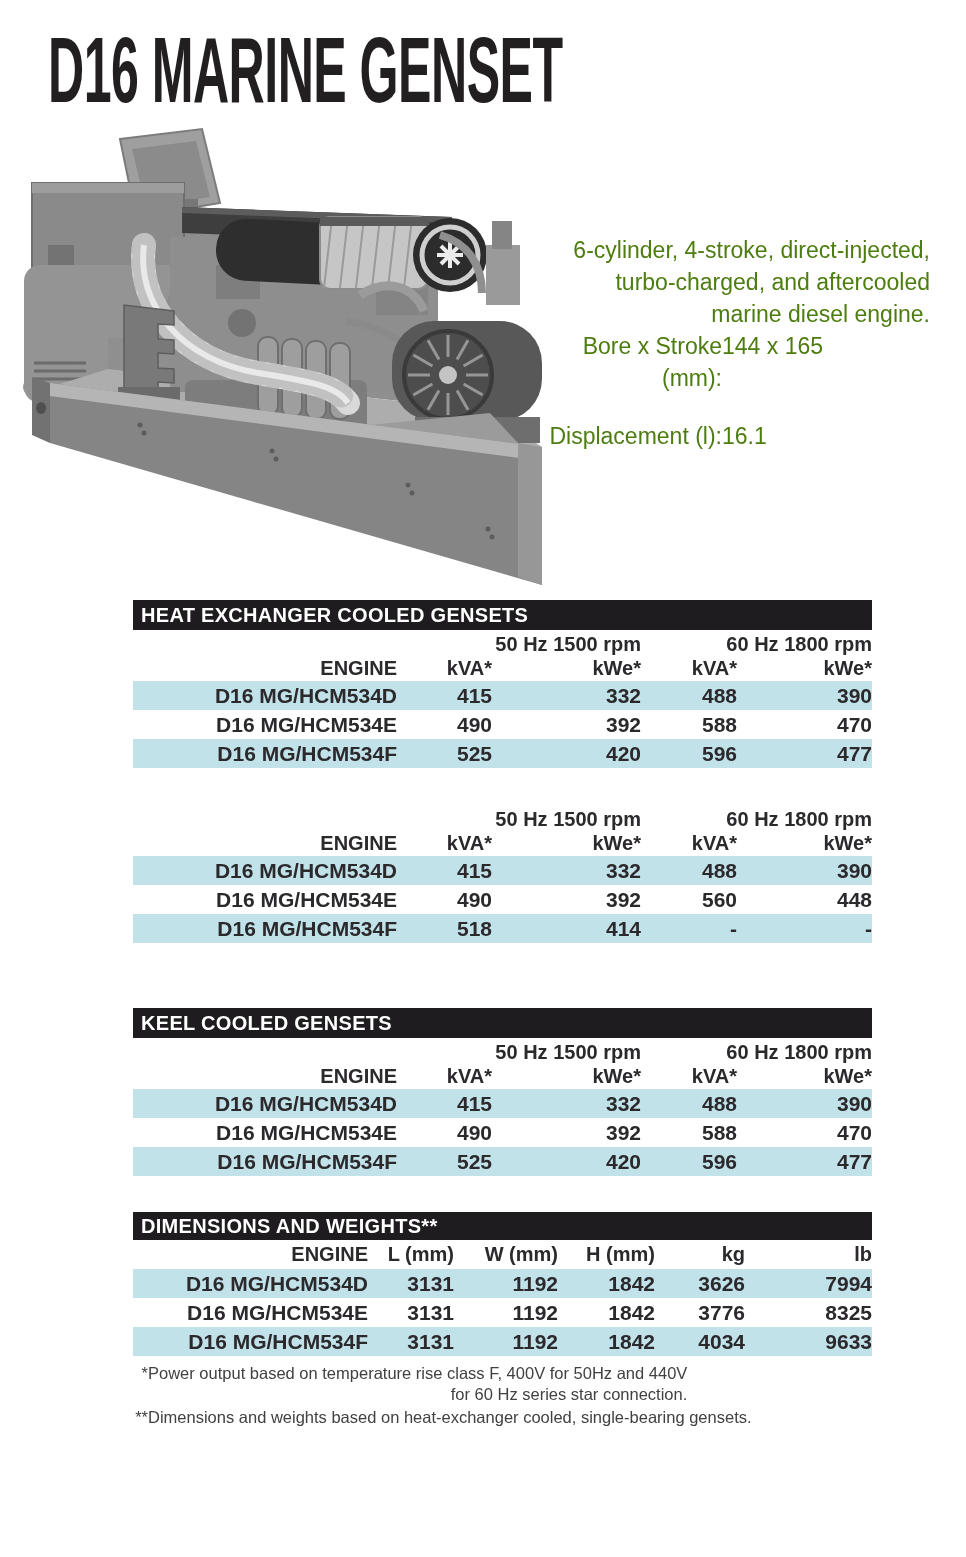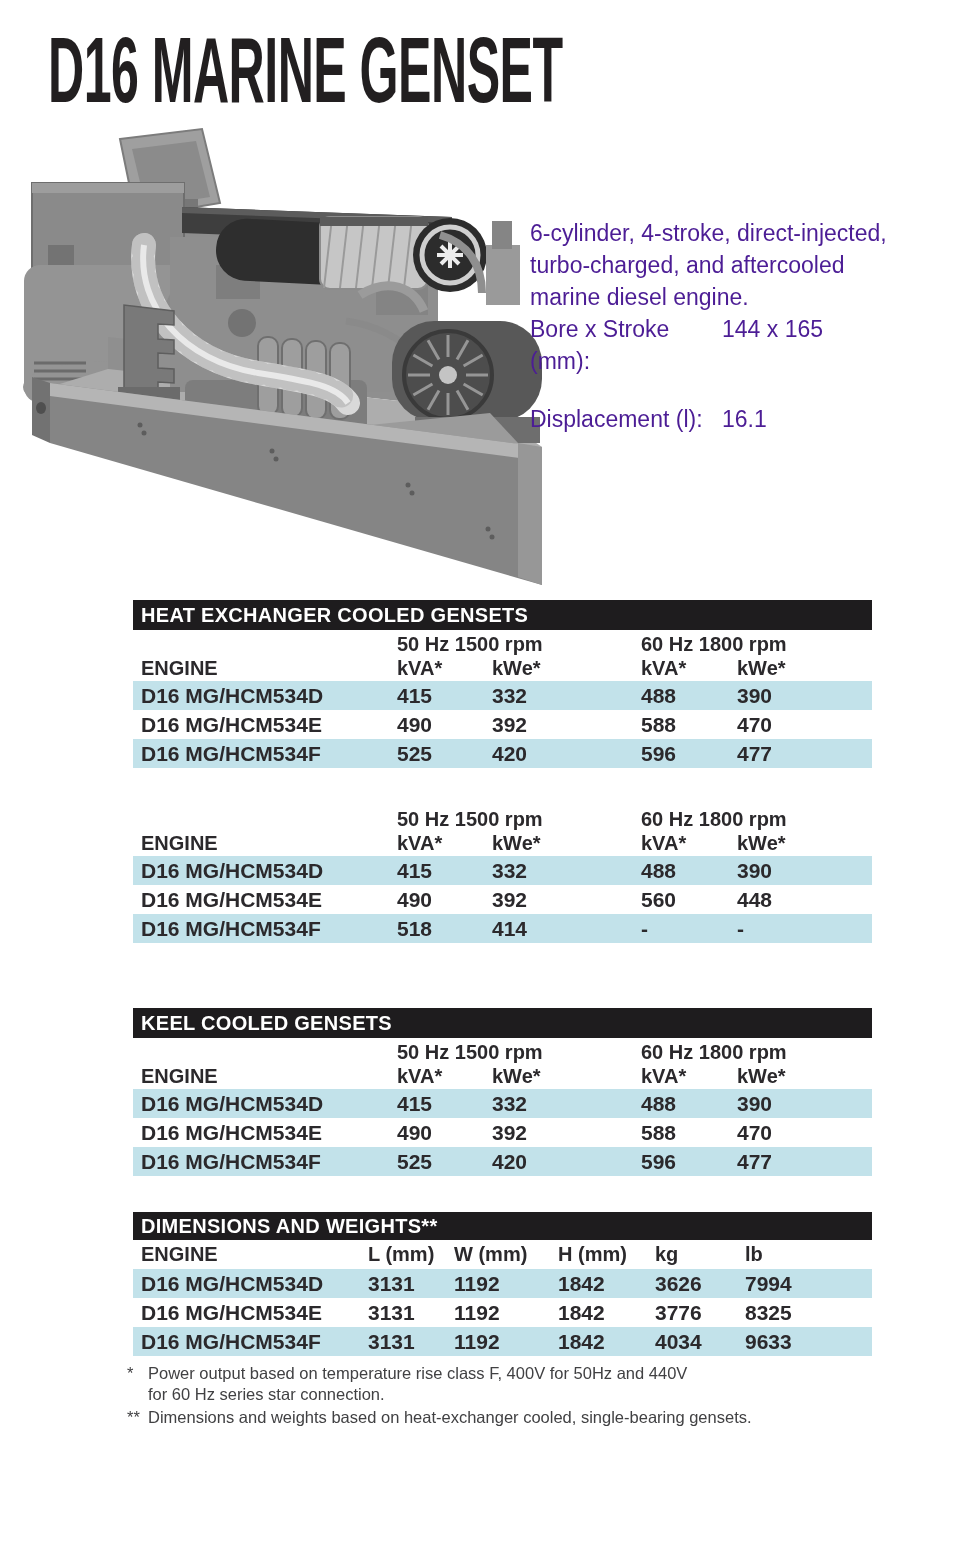--- a/index.html
+++ b/index.html
@@ -1,36 +1,36 @@
 <!DOCTYPE html>
 <html><head>
 <meta charset="utf-8">
 <style>
   * { margin:0; padding:0; box-sizing:border-box; }
   html,body { background:#ffffff; }
   .page {
     position:relative; width:966px; height:1557px; background:#ffffff;
-    font-family:"Liberation Sans", sans-serif; color:#2b292c; overflow:hidden;
+    font-family:"Liberation Sans", sans-serif; color:#2b292c; overflow:hidden;text-align:right;
   }
 
   
   .title {
     position:absolute; left:48px; top:24px;
     font-size:92px; font-weight:bold; line-height:1.02;
     letter-spacing:-1px; color:#221f20; white-space:nowrap;
     transform:scaleX(0.545); transform-origin:0 0;
   }
 
   
   .photo { position:absolute; left:20px; top:125px; }
 
   
   .desc {
-    position:absolute; left:530px; top:217px; width:400px;
-    font-size:23px; line-height:32px; color:#4c1d95;
+    position:absolute; left:530px; top:234px; width:400px;
+    font-size:23px; line-height:32px; color:#4d7c0f;
   }
   .spec { display:flex; }
   .spec-bore { }
   .spec-disp { margin-top:26px; }
   .spec-label { width:192px; flex:none; }
 
   
   .tbl { position:absolute; left:133px; width:739px;font-weight:bold; }
   .tbl-heat { top:600px; }
   .tbl-rad  { top:805px; }

